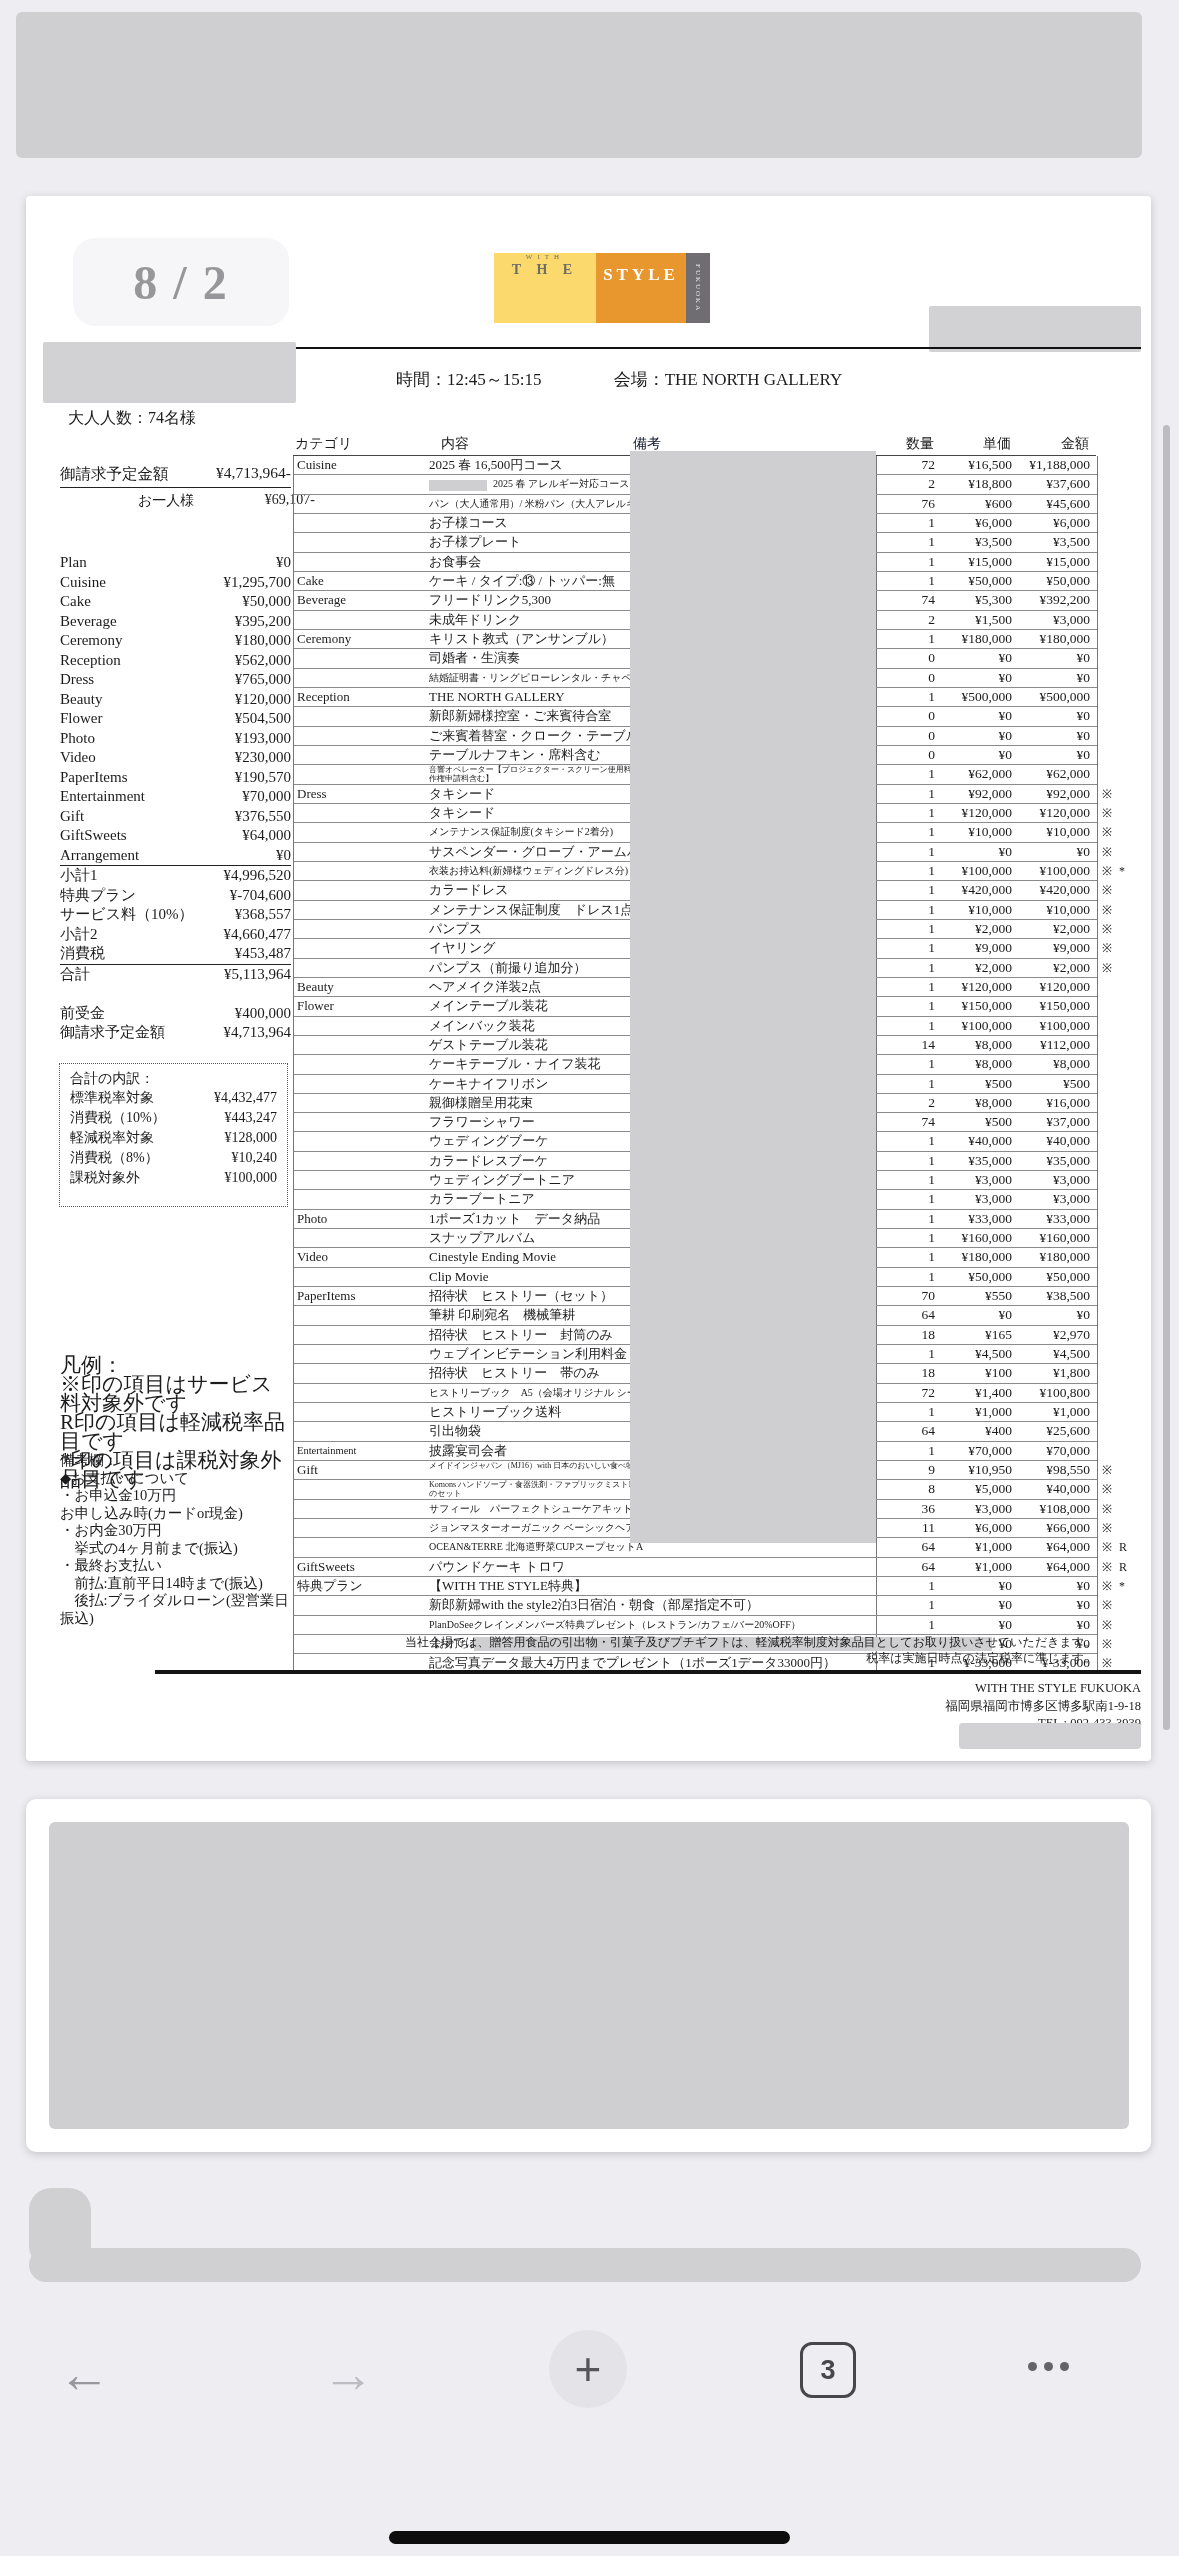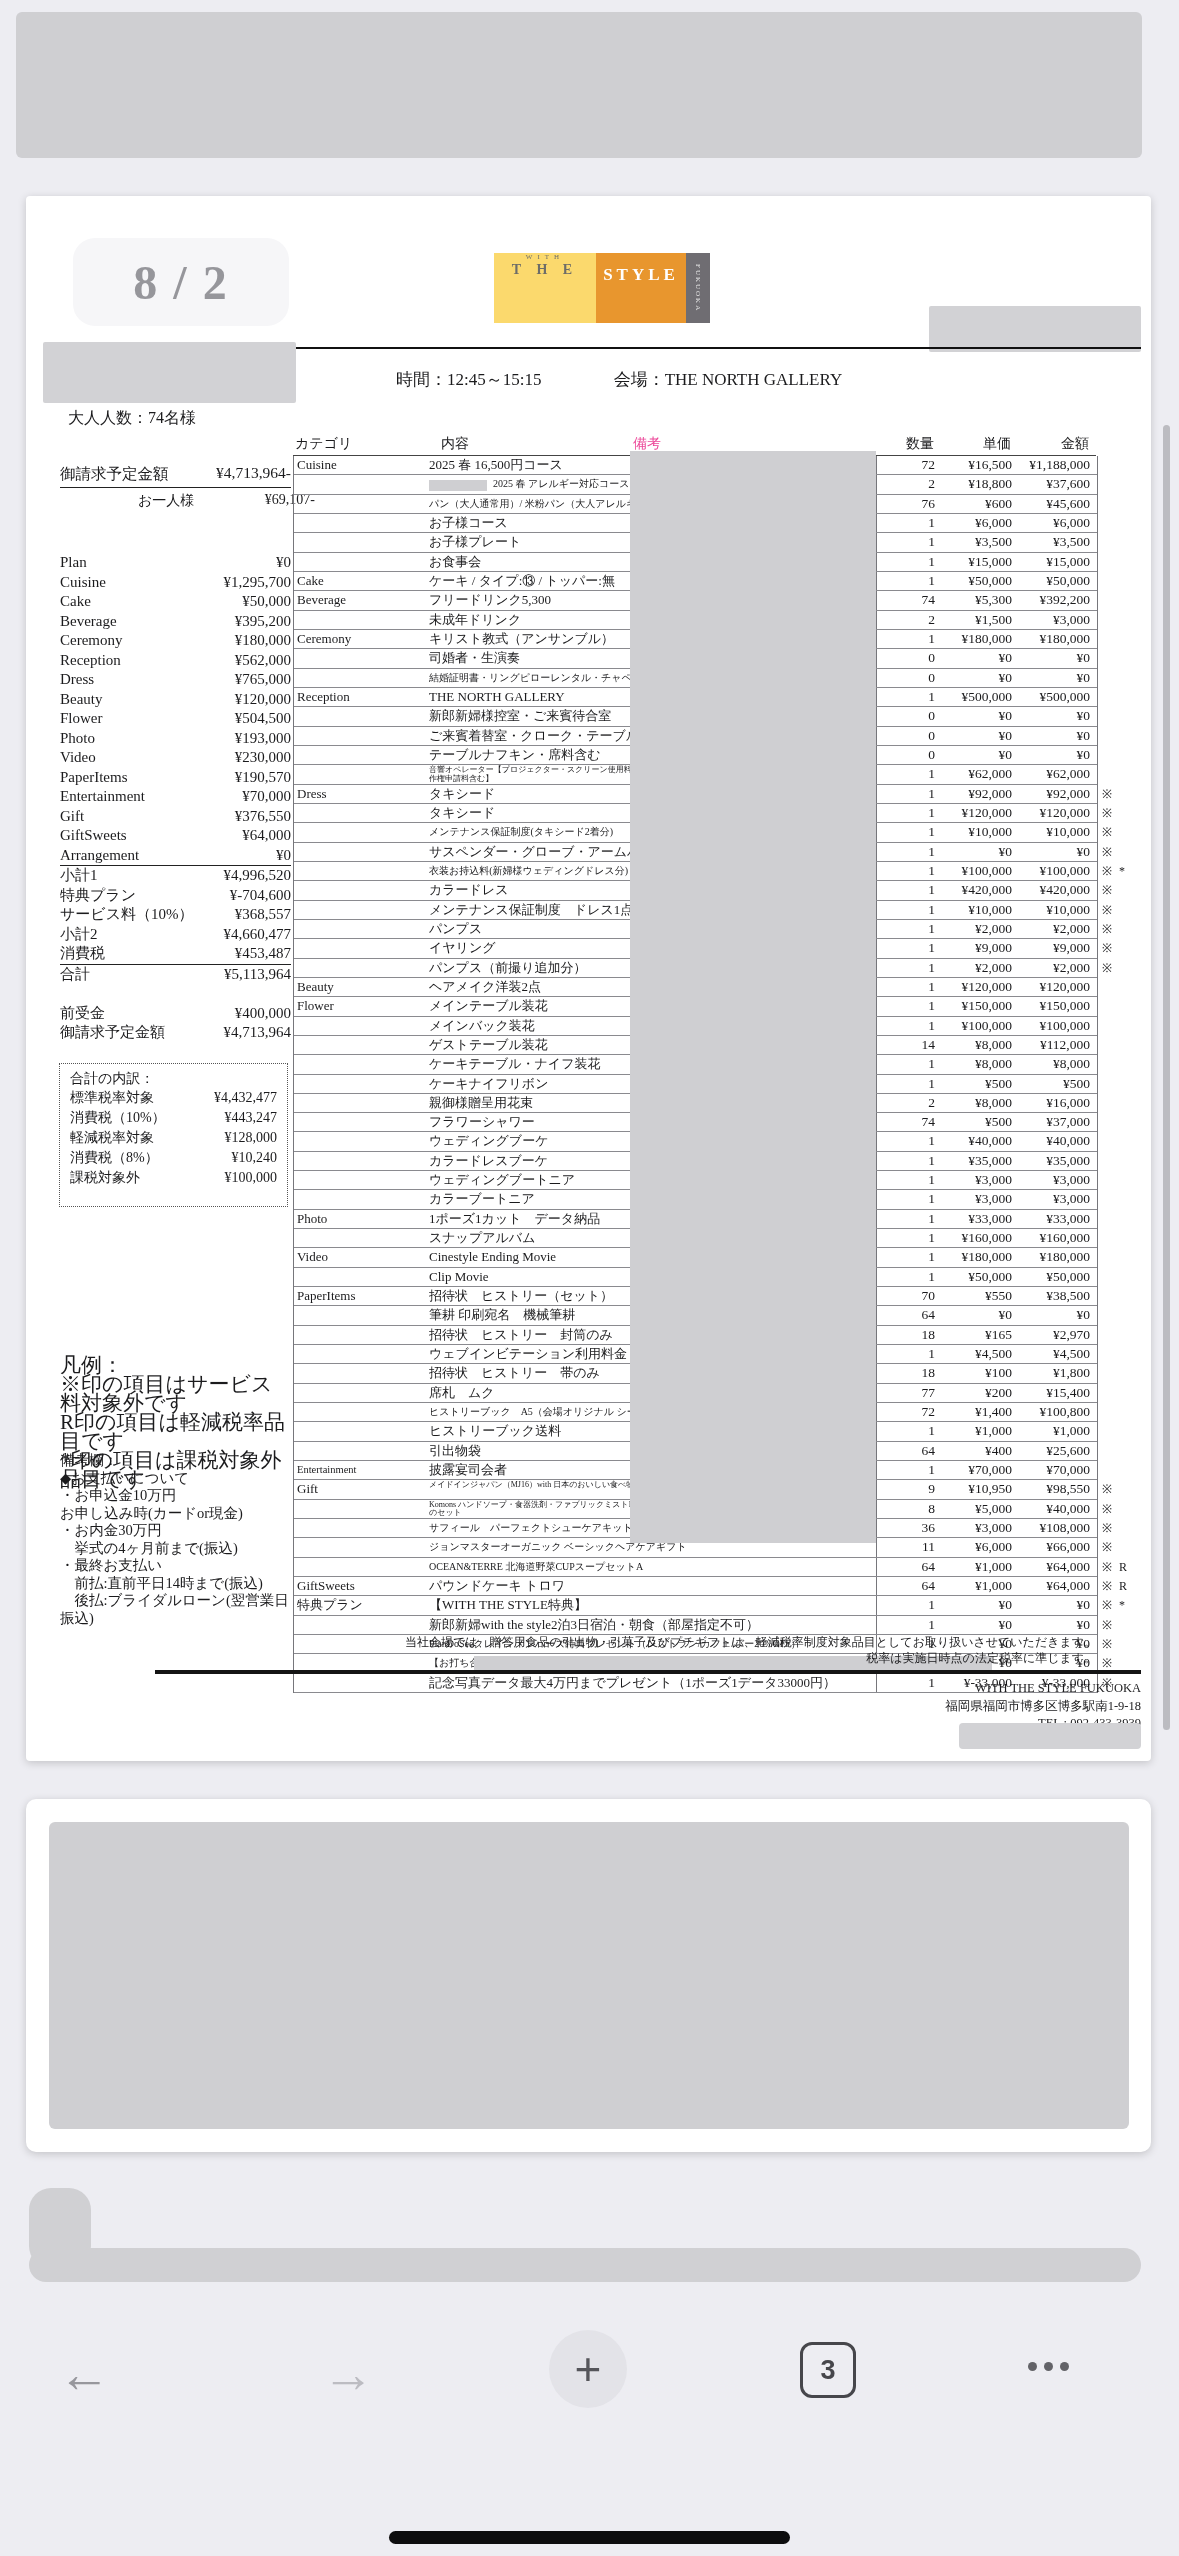--- a/index.html
+++ b/index.html
@@ -49,21 +49,21 @@
   .gap{height:19.5px;}
   .box{position:absolute;left:-1px;top:605px;width:229px;height:144px;border:1.5px dotted #555;padding:6px 10px;box-sizing:border-box;font-size:14px;}
   .box .brow{display:flex;justify-content:space-between;height:20px;line-height:20px;}
   .legend{position:absolute;left:0;top:898px;font-size:21px;line-height:19px;}
   .notes{position:absolute;left:0;top:994px;font-size:14.5px;line-height:17.5px;}
 
   
   .tbl{position:absolute;left:267px;top:233px;width:875px;}
   .thead{position:relative;height:26px;font-size:14px;border-bottom:1px solid #444;width:803px;}
   .thead span{position:absolute;bottom:2px;}
-  .h-cat{left:2px;} .h-con{left:148px;} .h-bik{left:340px;color:#ec4899;}
+  .h-cat{left:2px;} .h-con{left:148px;} .h-bik{left:340px;color:#0f172a;}
   .h-qty{right:none;left:586px;width:55px;text-align:right;}
   .h-unit{left:648px;width:70px;text-align:right;}
   .h-amt{left:726px;width:70px;text-align:right;}
   .tbody{position:relative;width:803px;border-left:1px solid #76767b;border-right:1px solid #76767b;}
   .vline{position:absolute;left:582px;top:0;bottom:0;width:1px;background:#76767b;}
   .trow{position:relative;height:18.33px;border-bottom:1px solid #8a8a8f;font-size:13px;line-height:18px;}
   .tcat{position:absolute;left:3px;top:0;white-space:nowrap;}
   .tcon{position:absolute;left:135px;top:0;width:440px;white-space:nowrap;overflow:visible;}
   .trow.small .tcon{font-size:10px;}
   .trow.tiny .tcon{font-size:8px;line-height:8.6px;white-space:normal;width:220px;padding-top:1px;}
@@ -684,28 +684,20 @@
             <span class="tm"></span>
           </div>
           <div class="trow">
             <span class="tcat"></span>
             <span class="tcon">招待状　ヒストリー　帯のみ</span>
             <span class="tq">18</span>
             <span class="tu">¥100</span>
             <span class="ta">¥1,800</span>
             <span class="tm"></span>
           </div>
-          <div class="trow">
-            <span class="tcat"></span>
-            <span class="tcon">席札　ムク</span>
-            <span class="tq">77</span>
-            <span class="tu">¥200</span>
-            <span class="ta">¥15,400</span>
-            <span class="tm"></span>
-          </div>
           <div class="trow small">
             <span class="tcat"></span>
             <span class="tcon">ヒストリーブック　A5（会場オリジナル シーン）</span>
             <span class="tq">72</span>
             <span class="tu">¥1,400</span>
             <span class="ta">¥100,800</span>
             <span class="tm"></span>
           </div>
           <div class="trow">
             <span class="tcat"></span>

